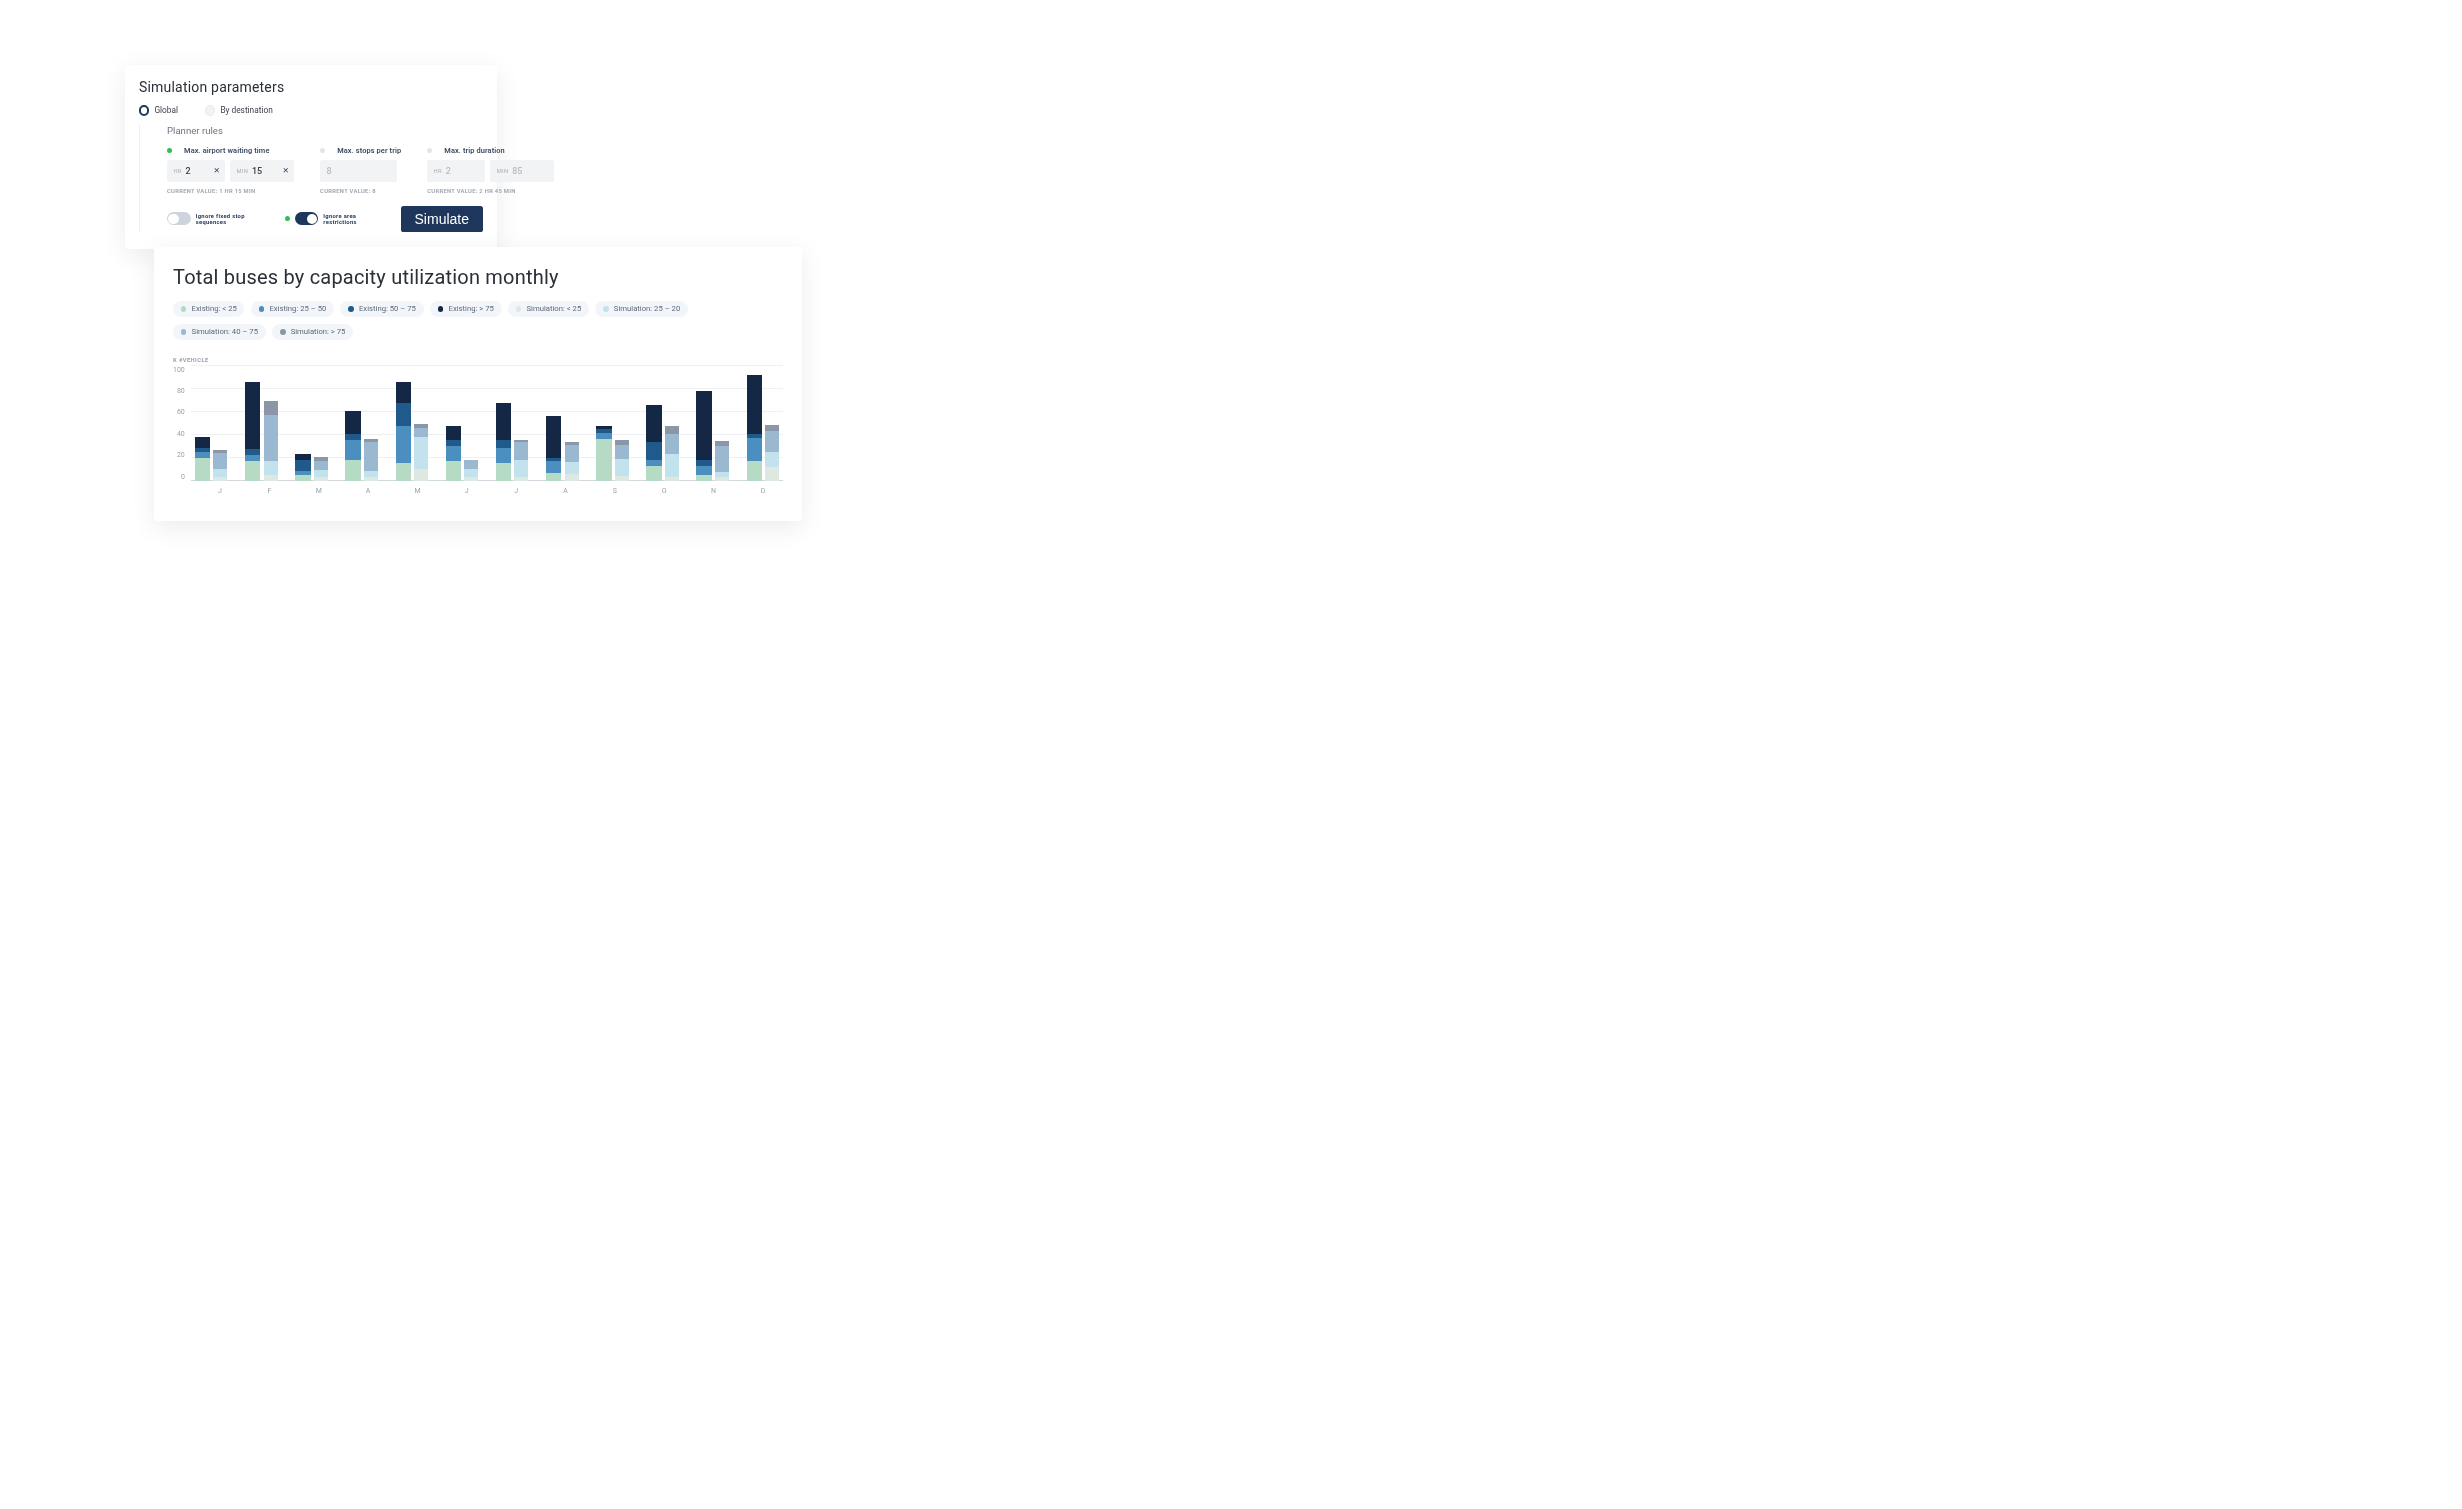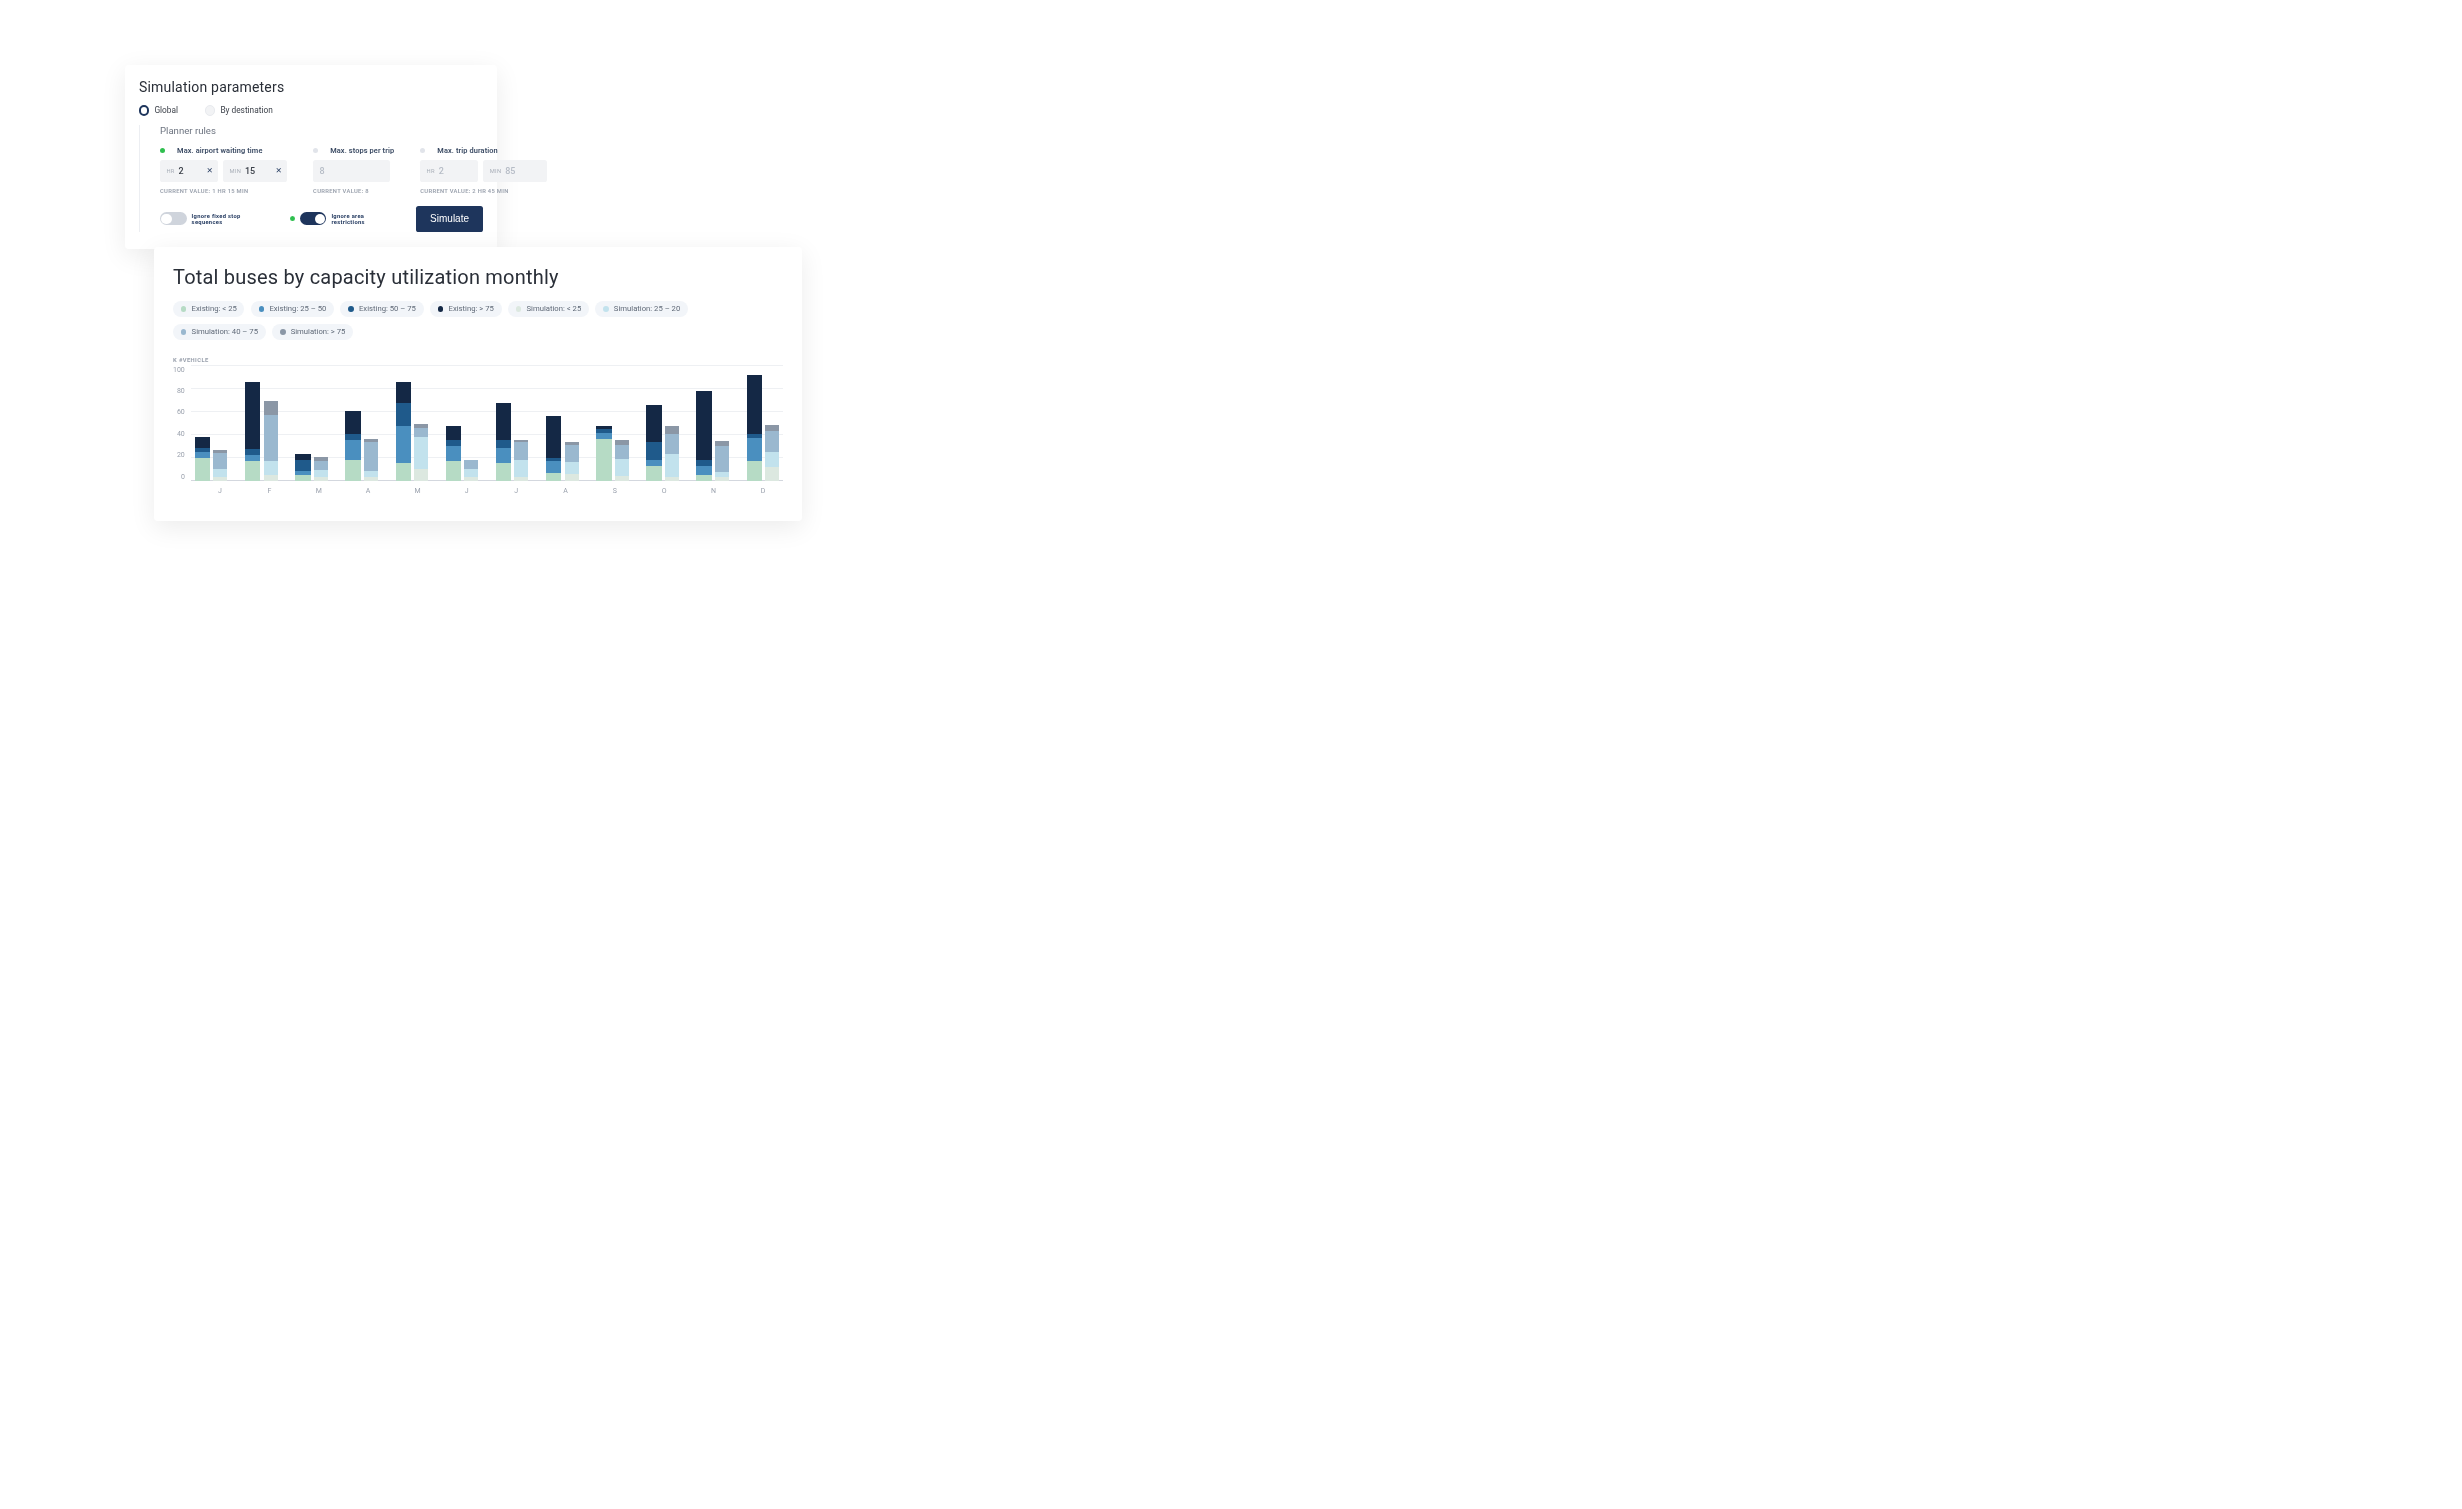--- a/index.html
+++ b/index.html
@@ -32,21 +32,21 @@
   .radio { display: inline-flex; align-items: center; gap: 5.1px; cursor: pointer; }
   .radio .outer {
     width: 10.3px; height: 10.3px; border-radius: 50%; border: 2.6px solid #1e355c;
     display: inline-flex; align-items: center; justify-content: center;
     background: #fff;
   }
   .radio.off .outer { border: 1.3px solid #e8eaee; background: #f2f3f5; }
 
   .rules {
     border-left: 1.3px solid #eceef2;
-    padding-left: 20px;
+    padding-left: 27px;
   }
   .rules-title { font-size: 9.6px; color: #6d7480; margin-bottom: 10.3px; }
   .rule-grid {
     display: flex; gap: 26px;
     margin-bottom: 3.8px;
   }
   .rule-col { flex: 0 0 auto; }
   .rule-label {
     font-size: 7.4px; color: #3a4a63; font-weight: 600; letter-spacing: 0.1px;
     display: flex; align-items: center; gap: 12px; margin-bottom: 5.1px;
@@ -79,21 +79,21 @@
     display: flex; align-items: center; gap: 18px; margin-top: 11.5px;
   }
   .toggle-group { display: flex; align-items: center; gap: 5.1px; }
   .toggle-label { font-size: 5.8px; letter-spacing: 0.3px; color: #1e355c; font-weight: 700; }
   .toggle { width: 27px; height: 13px; border-radius: 13px; position: relative; cursor: pointer; }
   .toggle .knob { width: 10.3px; height: 10.3px; border-radius: 50%; background: #fff; position: absolute; top: 1.3px; }
   .toggle.off { background: #cfd4dc; } .toggle.off .knob { left: 1.3px; }
   .toggle.on  { background: #1e355c; } .toggle.on  .knob { right: 1.3px; }
   .run-btn {
     margin-left: auto; background: #1e355c; color: #fff; border: none;
-    height: 26px; padding: 0 14px; border-radius: 2.6px; font-size: 10px; cursor: pointer;
+    height: 26px; padding: 0 14px; border-radius: 2.6px; font-size: 14px; cursor: pointer;
   }
 
   
   .chart-card {
     left: 154px; top: 247px;
     width: 648px;
     padding: 18px 19px 26px 19px;
   }
   .chart-title { font-size: 20px; color: #2a2f38; margin-bottom: 11.5px; letter-spacing: 0.2px; }
   .legend-row { display: flex; flex-wrap: wrap; gap: 6.4px; margin-bottom: 16.7px; }

